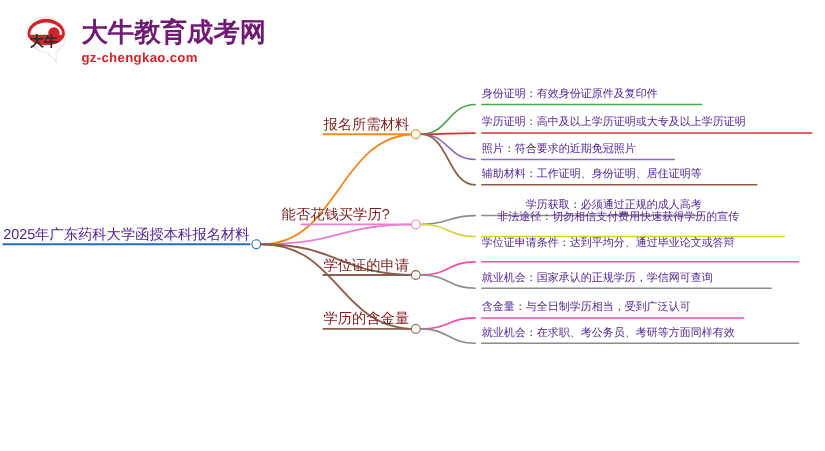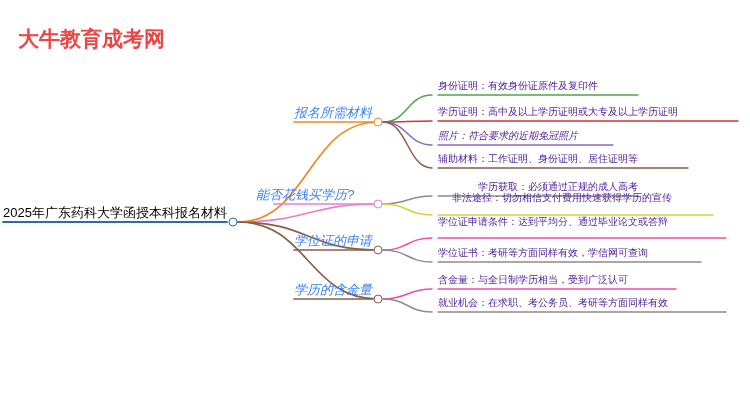--- a/index.html
+++ b/index.html
@@ -32,23 +32,23 @@
     height: 48px;
     flex: 0 0 48px;
   }
   #logo-text-wrap {
     display: flex;
     flex-direction: column;
     justify-content: center;
     line-height: 1;
   }
   #logo-title {
-    font-size: 21px;
+    font-size: 24px;
     font-weight: bold;
-    color: #ef4444;
+    color: #701a75;
     letter-spacing: 0px;
     white-space: nowrap;
   }
   #logo-sub {
     font-size: 12px;
     font-weight: bold;
     color: #d2232a;
     margin-top: 4px;
     letter-spacing: .3px;
     white-space: nowrap;
@@ -74,26 +74,25 @@
   .node {
     position: absolute;
     white-space: nowrap;
     color: #595959;
     font-size: 12.5px;
     line-height: 16px;
     transform: translateY(-50%);
   }
   .node.root {
     font-size: 13px;
-    color: #000000;
+    color: #4c1d95;
   }
   .node.branch {
     font-size: 13px;
-    color: #3b82f6;
-    font-style: italic;
+    color: #7f1d1d;
   }
   .node.leaf {
     font-size: 10px;
     color: #4c1d95;
   }
 
   .dot {
     position: absolute;
     width: 9px;
     height: 9px;
@@ -101,22 +100,32 @@
     background: #ffffff;
     border: 1.6px solid #888;
     transform: translate(-50%, -50%);
     box-sizing: border-box;
   }
 </style>
 </head>
 <body>
 
 <div id="logo">
+  <div id="logo-mark">
+    <svg width="48" height="48" viewBox="0 0 48 48" aria-hidden="true">
+      <path d="M6 20 A18 17 0 1 1 33 33 L33 42 L25 34 A26 24 0 0 1 6 20 Z" fill="#ffffff" stroke="#e8e8e8" stroke-width="1"></path>
+      <path d="M7 17 A17 14 0 0 1 41 17 A17 10 0 0 1 7 17 Z" fill="#d2232a"></path>
+      <path d="M9.5 17.5 A14.5 11 0 0 1 38.5 17.5 Z" fill="#ffffff"></path>
+      <circle cx="31" cy="16" r="5.2" fill="#d2232a"></circle>
+      <text x="22" y="28" font-family="'DejaVu Sans',sans-serif" font-size="13" font-weight="bold" fill="#2b2b2b" text-anchor="middle">大牛</text>
+    </svg>
+  </div>
   <div id="logo-text-wrap">
     <div id="logo-title">大牛教育成考网</div>
+    <div id="logo-sub">gz-chengkao.com</div>
   </div>
 </div>
 
 <div id="mindmap">
   <svg id="edges" viewBox="0 0 750 410" preserveAspectRatio="none">
       <path d="M3,222 L227,222" fill="none" stroke="#2b6cb0" stroke-width="1.8" stroke-linecap="round"></path>
       <path d="M238,222 C308,222 308,122 378,122" fill="none" stroke="#f08a24" stroke-width="1.7" stroke-linecap="round"></path>
       <path d="M294,122 L372,122" fill="none" stroke="#f08a24" stroke-width="1.7" stroke-linecap="round"></path>
       <path d="M383,122 C407.5,122 407.5,95 432,95" fill="none" stroke="#4ca64c" stroke-width="1.5" stroke-linecap="round"></path>
       <path d="M438,95 L638,95" fill="none" stroke="#4ca64c" stroke-width="1.4" stroke-linecap="round"></path>
@@ -145,28 +154,28 @@
       <path d="M383,299 C407.5,299 407.5,312 432,312" fill="none" stroke="#8c8c8c" stroke-width="1.5" stroke-linecap="round"></path>
       <path d="M438,312 L726,312" fill="none" stroke="#8c8c8c" stroke-width="1.4" stroke-linecap="round"></path>
     </svg>
   <div id="nodes">
       <div class="node root" style="top: 213px; left: 3px;">2025年广东药科大学函授本科报名材料</div>
       <div class="dot" style="left: 233px; top: 222px; border-color: rgb(43, 108, 176);"></div>
       <div class="node branch" style="top: 113px; left: 294px;">报名所需材料</div>
       <div class="dot" style="left: 378px; top: 122px; border-color: rgb(240, 138, 36);"></div>
       <div class="node leaf" style="top: 86px; left: 438px;">身份证明：有效身份证原件及复印件</div>
       <div class="node leaf" style="top: 112px; left: 438px; text-align: center;">学历证明：高中及以上学历证明或大专及以上学历证明</div>
-      <div class="node leaf" style="top: 136px; left: 438px; font-style: italic;">照片：符合要求的近期免冠照片</div>
+      <div class="node leaf" style="top: 136px; left: 438px;">照片：符合要求的近期免冠照片</div>
       <div class="node leaf" style="top: 159px; left: 438px;">辅助材料：工作证明、身份证明、居住证明等</div>
       <div class="node branch" style="top: 195px; left: 256px;">能否花钱买学历?</div>
       <div class="dot" style="left: 378px; top: 204px; border-color: rgb(232, 127, 208);"></div>
       <div class="node leaf" style="top: 187px; left: 438px; margin-left: 40px;">学历获取：必须通过正规的成人高考</div>
       <div class="node leaf" style="top: 198px; left: 438px; margin-left: 14px;">非法途径：切勿相信支付费用快速获得学历的宣传</div>
       <div class="node branch" style="top: 241px; left: 294px;">学位证的申请</div>
       <div class="dot" style="left: 378px; top: 250px; border-color: rgb(139, 94, 74);"></div>
       <div class="node leaf" style="top: 222px; left: 438px;">学位证申请条件：达到平均分、通过毕业论文或答辩</div>
-      <div class="node leaf" style="top: 253px; left: 438px;">学位证书：考研等方面同样有效，学信网可查询</div>
+      <div class="node leaf" style="top: 253px; left: 438px;">就业机会：国家承认的正规学历，学信网可查询</div>
       <div class="node branch" style="top: 290px; left: 294px;">学历的含金量</div>
       <div class="dot" style="left: 378px; top: 299px; border-color: rgb(139, 94, 74);"></div>
       <div class="node leaf" style="top: 280px; left: 438px;">含金量：与全日制学历相当，受到广泛认可</div>
       <div class="node leaf" style="top: 303px; left: 438px;">就业机会：在求职、考公务员、考研等方面同样有效</div>
     </div>
 </div>
 
 </body></html>

